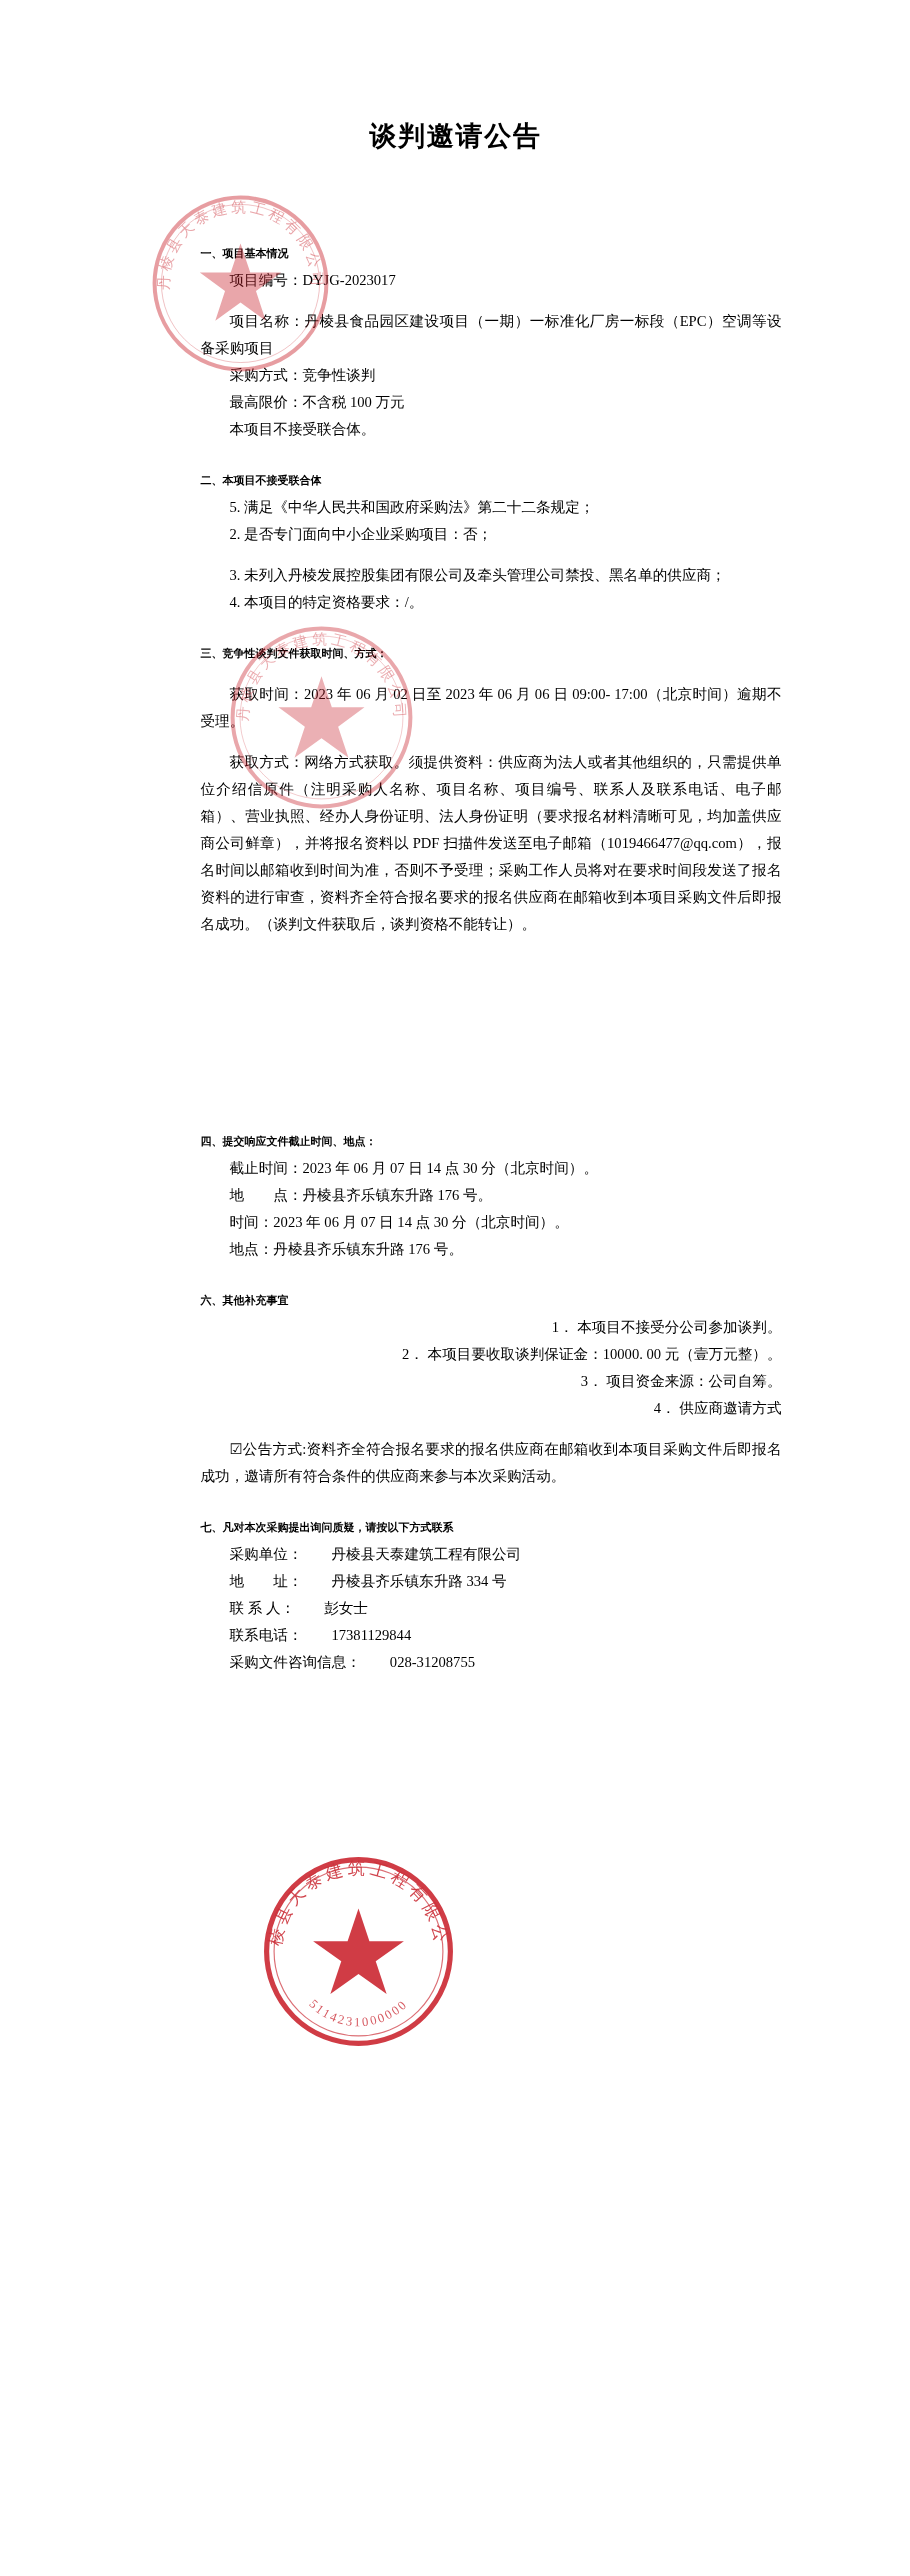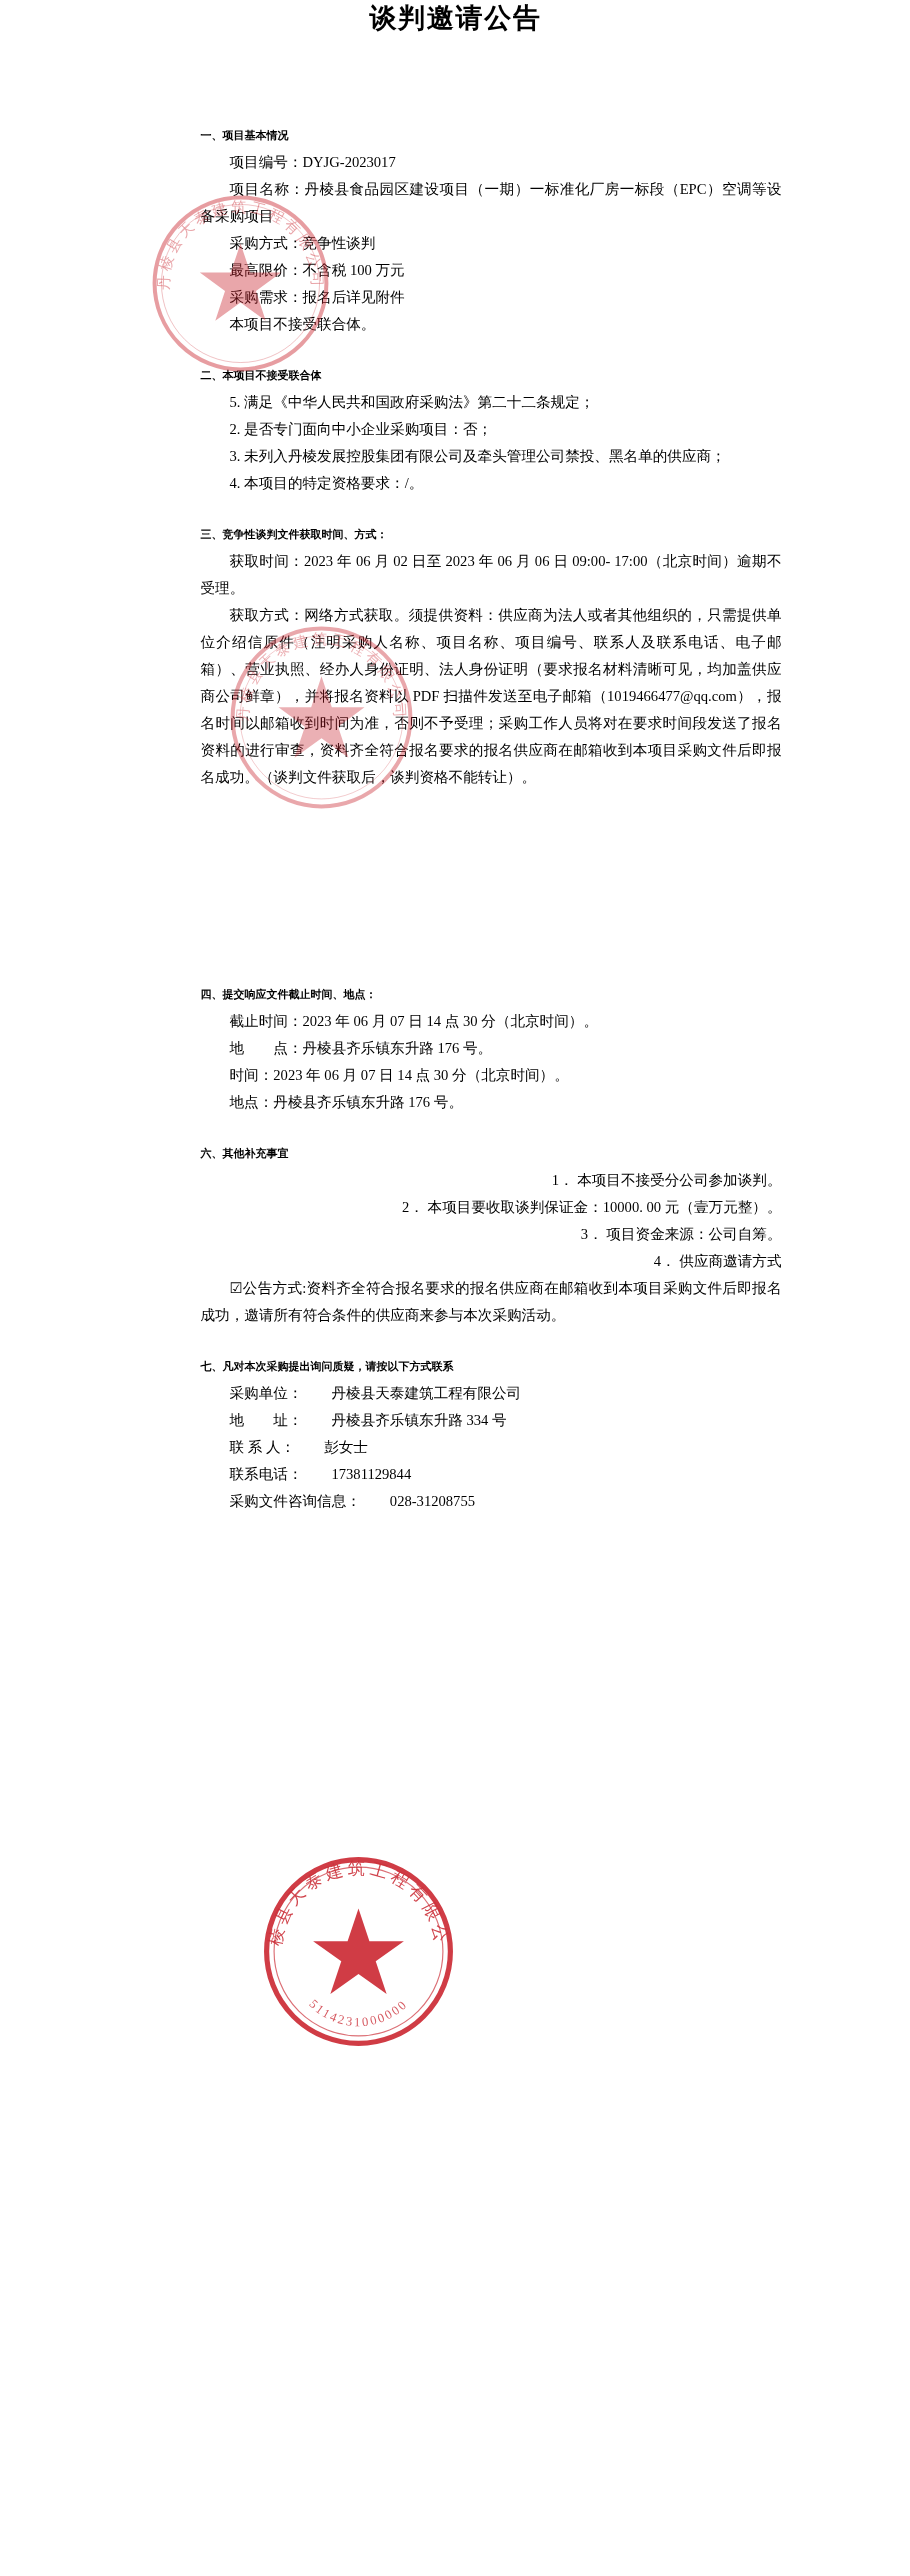--- a/index.html
+++ b/index.html
@@ -21,20 +21,21 @@
     min-height: 2576px;
     padding: 0;
     box-sizing: border-box;
   }
   .doc-title {
     text-align: center;
     font-size: 27px;
     font-weight: bold;
     letter-spacing: 1.7px;
     margin: 0;
+    padding-top: 118px;
     font-family: "Liberation Serif", "DejaVu Serif", serif;
   }
   .content {
     margin: 0 auto;
     width: 746px;
     padding-left: 118px;
     padding-right: 47px;
     box-sizing: border-box;
     font-size: 14.6px;
     line-height: 27px;
@@ -46,20 +47,21 @@
     line-height: 27px;
   }
   .sec-head.first { margin-top: 86px; }
   .lvl1 {
     text-indent: 29px;
     line-height: 27px;
   }
   .just {
     text-align: justify;
     text-justify: inter-ideograph;
+    margin-top: 14px;
   }
   .big-gap { height: 166px; }
   .numlist {
     list-style: none;
     margin: 0;
     padding: 0;
     text-align: right;
   }
   .numlist li {
     line-height: 27px;
@@ -131,21 +133,20 @@
 
   <h1 class="doc-title">谈判邀请公告</h1>
 
   <div class="content">
 
     <div class="sec-head first">一、项目基本情况</div>
     <div class="lvl1">项目编号：DYJG-2023017</div>
     <div class="lvl1 just">项目名称：丹棱县食品园区建设项目（一期）一标准化厂房一标段（EPC）空调等设备采购项目</div>
     <div class="lvl1">采购方式：竞争性谈判</div>
     <div class="lvl1">最高限价：不含税 100 万元</div>
-    <div class="lvl1">采购需求：报名后详见附件</div>
     <div class="lvl1">本项目不接受联合体。</div>
 
     <div class="sec-head">二、本项目不接受联合体</div>
     <div class="lvl1">5. 满足《中华人民共和国政府采购法》第二十二条规定；</div>
     <div class="lvl1">2. 是否专门面向中小企业采购项目：否；</div>
     <div class="lvl1 just">3. 未列入丹棱发展控股集团有限公司及牵头管理公司禁投、黑名单的供应商；</div>
     <div class="lvl1">4. 本项目的特定资格要求：/。</div>
 
     <div class="sec-head">三、竞争性谈判文件获取时间、方式：</div>
     <div class="lvl1 just">获取时间：2023 年 06 月 02 日至 2023 年 06 月 06 日 09:00- 17:00（北京时间）逾期不受理。</div>

